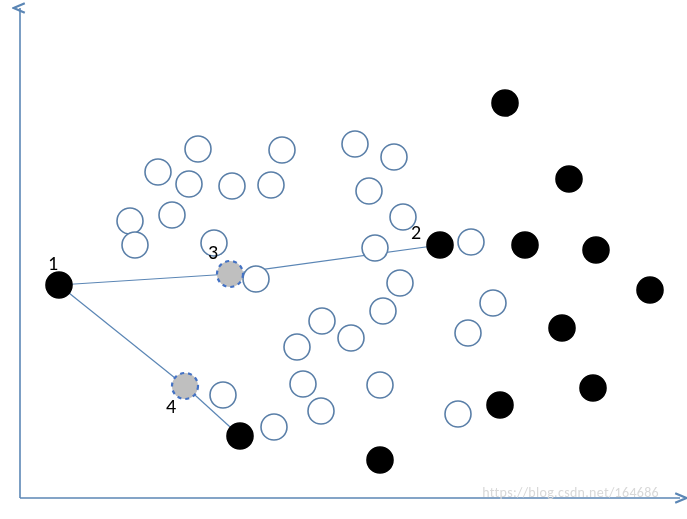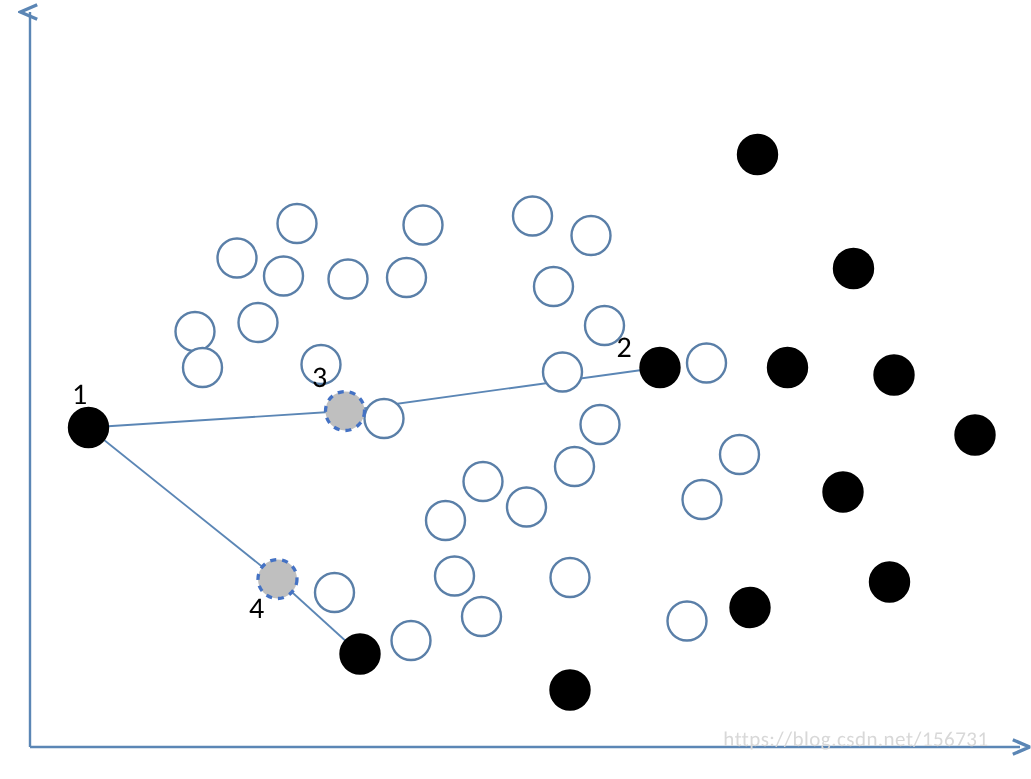--- a/index.html
+++ b/index.html
@@ -97,14 +97,14 @@
       <circle cx="493" cy="303" r="13" fill="#ffffff" stroke="#5a7fa8" stroke-width="1.6"></circle>
       <circle cx="230" cy="274" r="13" fill="#bfbfbf" stroke="#4472c4" stroke-width="2.2" stroke-dasharray="4 4"></circle>
       <circle cx="185" cy="386" r="13" fill="#bfbfbf" stroke="#4472c4" stroke-width="2.2" stroke-dasharray="4 4"></circle>
     </svg>
 
   <span class="label" style="left: 48px; top: 251px;">1</span>
   <span class="label" style="left: 411px; top: 220px;">2</span>
   <span class="label" style="left: 208px; top: 240px;">3</span>
   <span class="label" style="left: 166px; top: 394px;">4</span>
 
-  <span class="watermark" style="right: 28px; bottom: 18px;">https://blog.csdn.net/156731</span>
+  <span class="watermark" style="right: 28px; bottom: 18px;">https://blog.csdn.net/164686</span>
 </div>
 
 </body></html>

